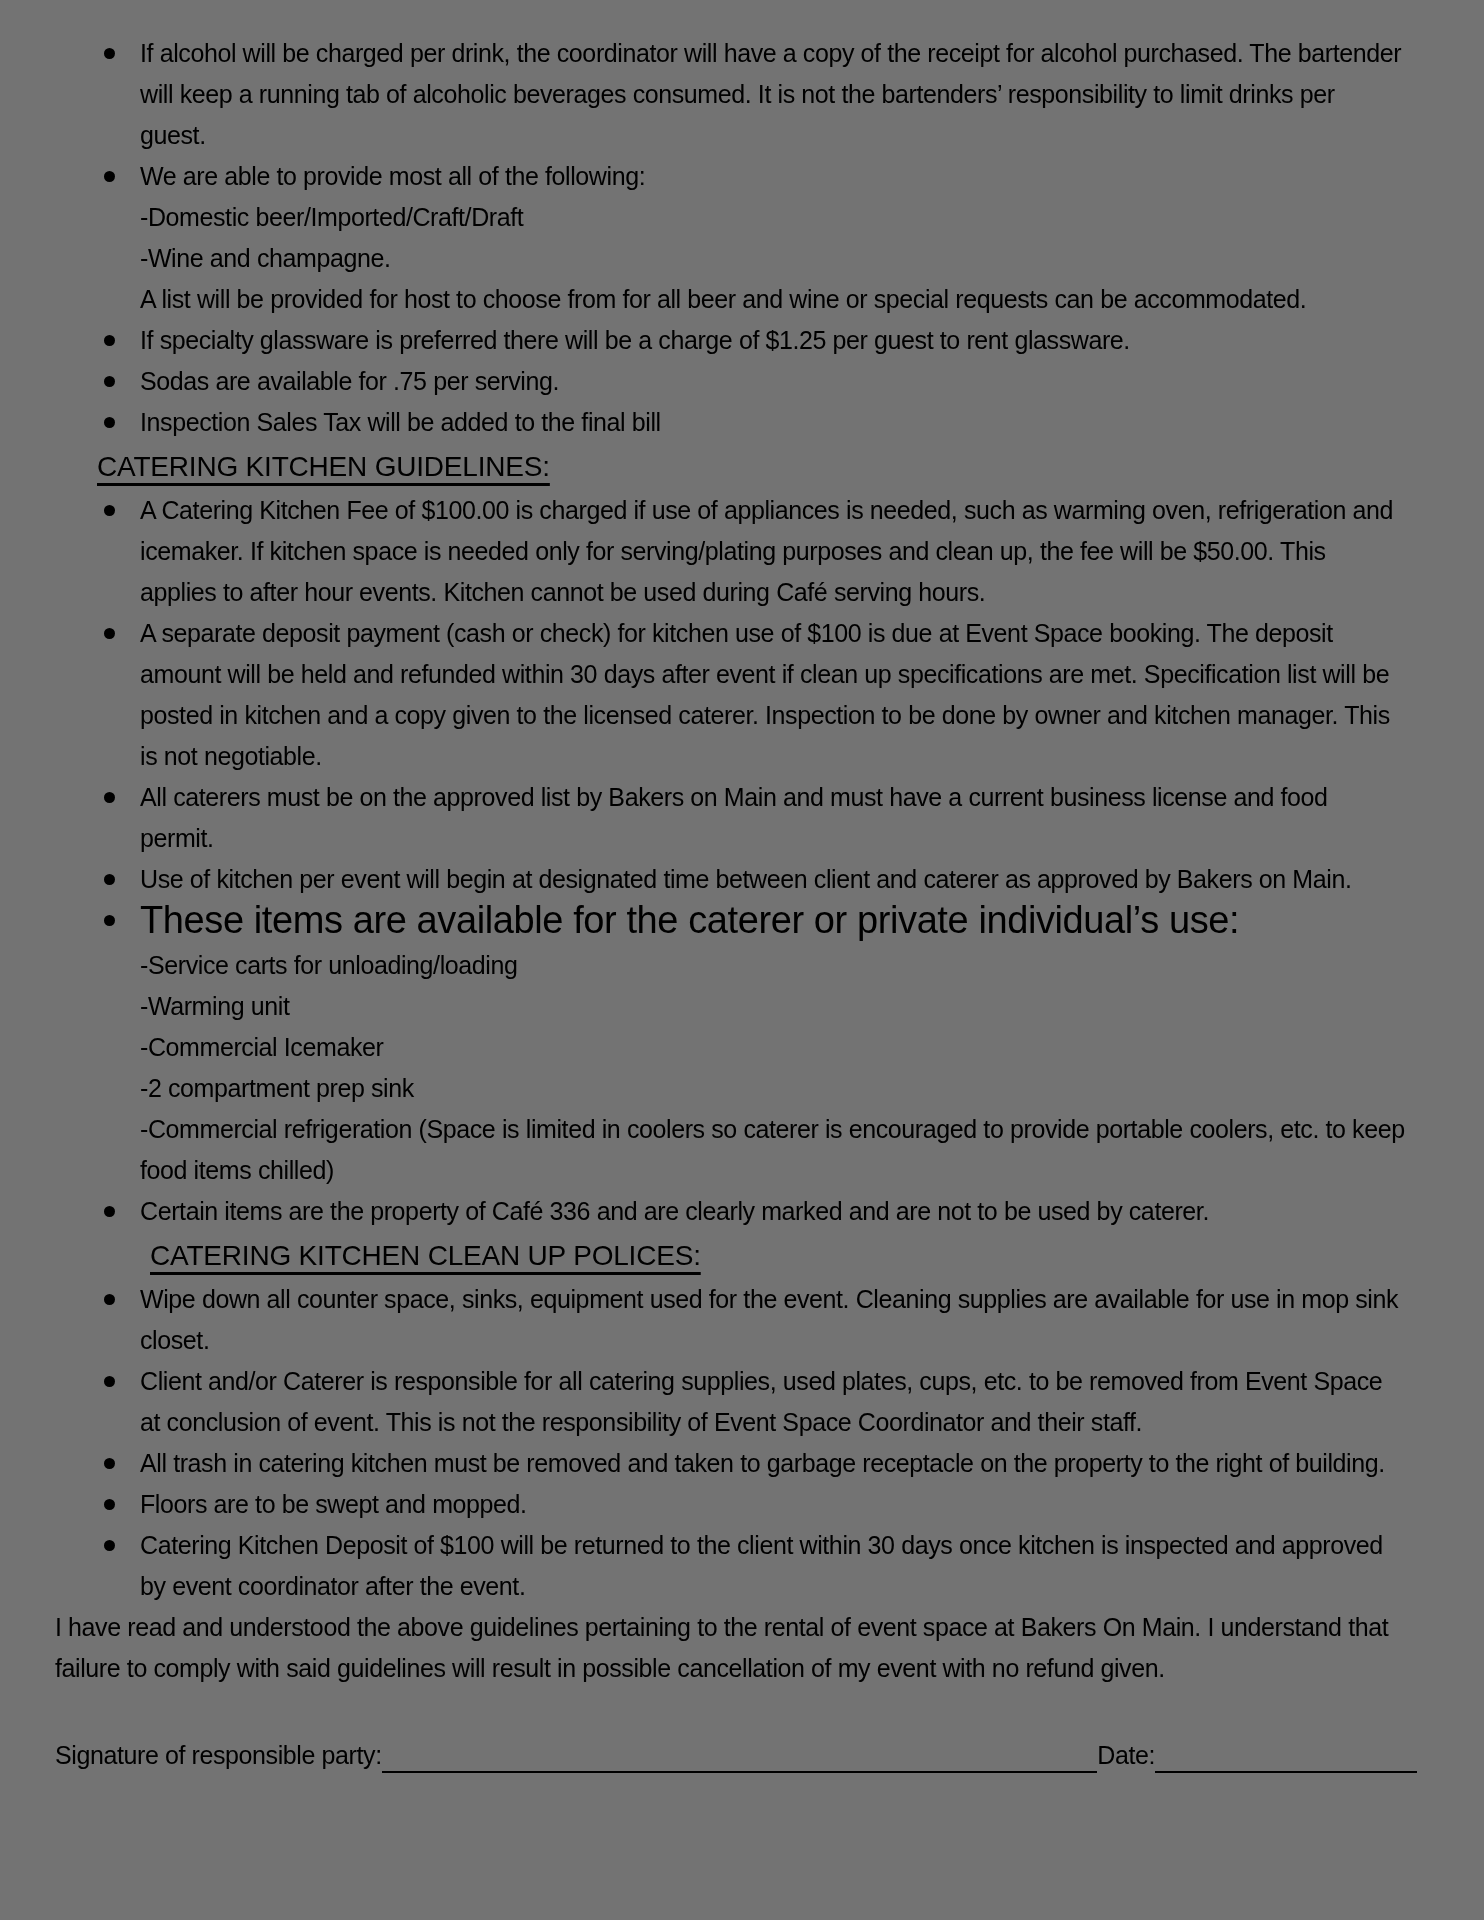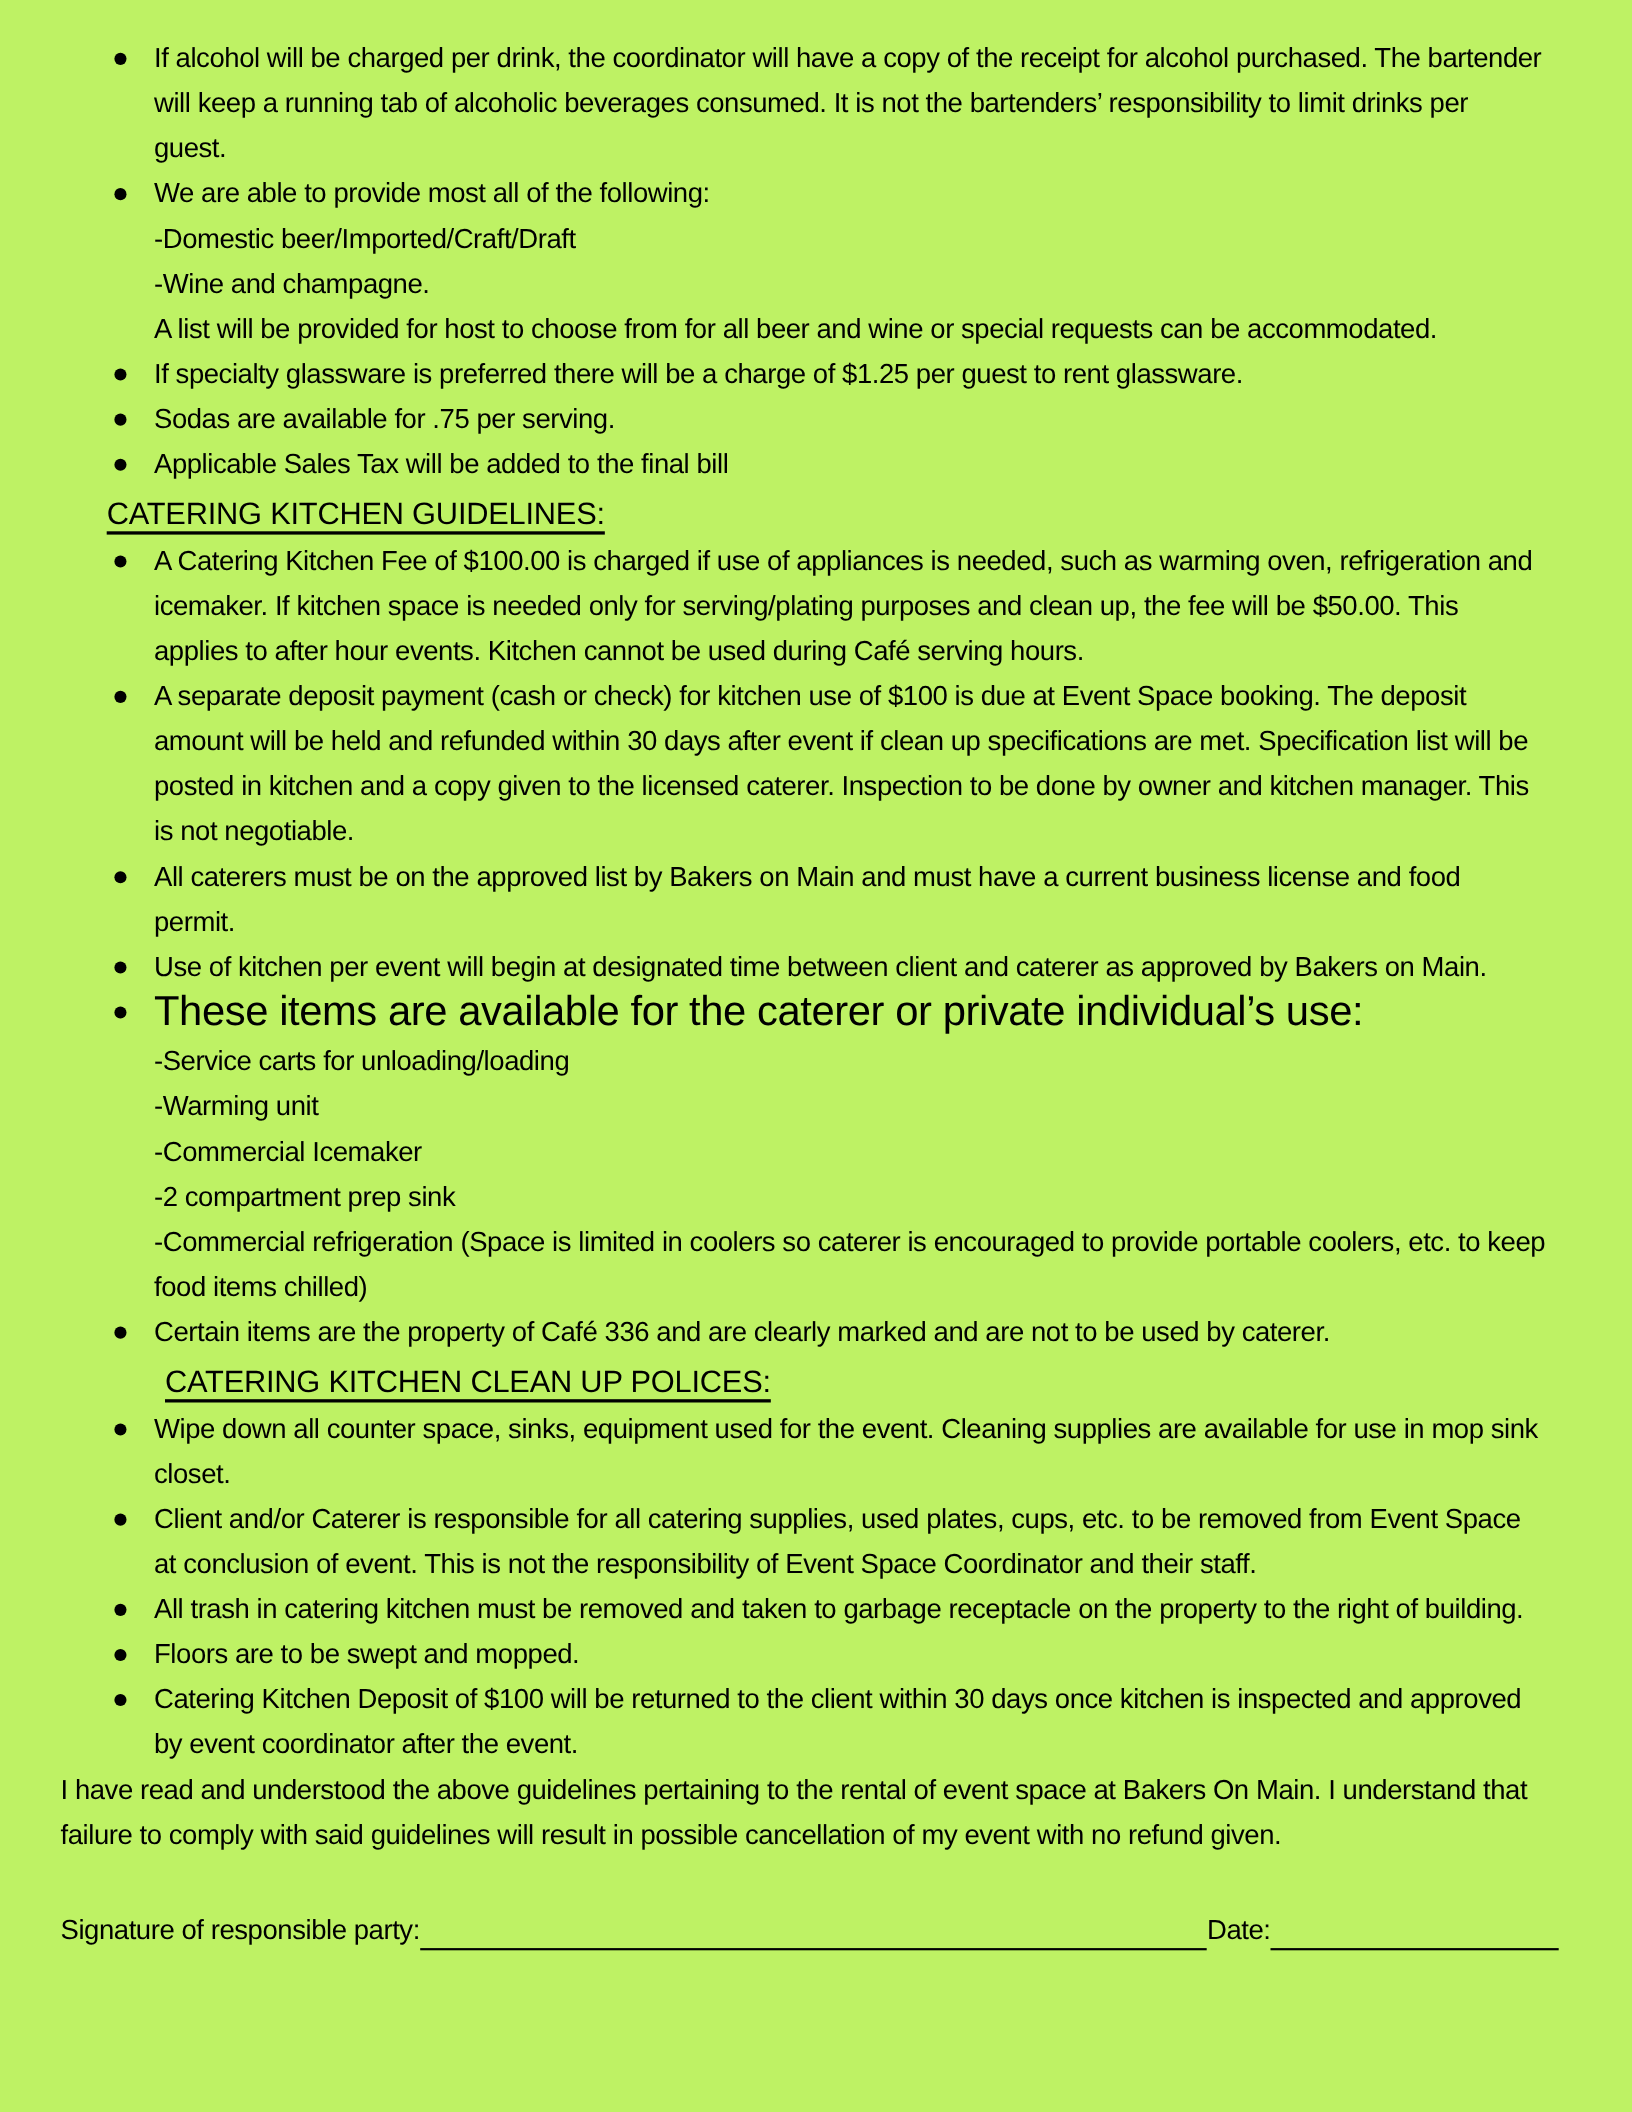--- a/index.html
+++ b/index.html
@@ -2,21 +2,21 @@
 <html><head>
 <meta charset="utf-8">
 <style>
   html, body { margin: 0; padding: 0; background: #ffffff; }
   .page {
     position: relative;
     width: 1484px;
     height: 1920px;
     box-sizing: border-box;
     padding-top: 33px;
-    background: #bef264;
+    background: #737373;
     color: #000000;
     font-family: "Liberation Sans", sans-serif;
     font-size: 25px;
     line-height: 41px;
     letter-spacing: -0.4px;
     overflow: hidden;
   }
   ul.bullets { list-style: none; margin: 0; padding: 0; }
   li.bullet { position: relative; padding-left: 140px; padding-right: 78px; }
   .dot {
@@ -74,21 +74,21 @@
     <li class="bullet">
       <span class="dot"></span>
       <span class="bt">If specialty glassware is preferred there will be a charge of $1.25 per guest to rent glassware.</span>
     </li>
     <li class="bullet">
       <span class="dot"></span>
       <span class="bt">Sodas are available for .75 per serving.</span>
     </li>
     <li class="bullet">
       <span class="dot"></span>
-      <span class="bt">Applicable Sales Tax will be added to the final bill</span>
+      <span class="bt">Inspection Sales Tax will be added to the final bill</span>
     </li>
   </ul>
 
   <div class="heading h1">CATERING KITCHEN GUIDELINES:</div>
 
   <ul class="bullets">
     <li class="bullet">
       <span class="dot"></span>
       <span class="bt">A Catering Kitchen Fee of $100.00 is charged if use of appliances is needed, such as warming oven, refrigeration and icemaker. If kitchen space is needed only for serving/plating purposes and clean up, the fee will be $50.00. This applies to after hour events. Kitchen cannot be used during Café serving hours.</span>
     </li>

